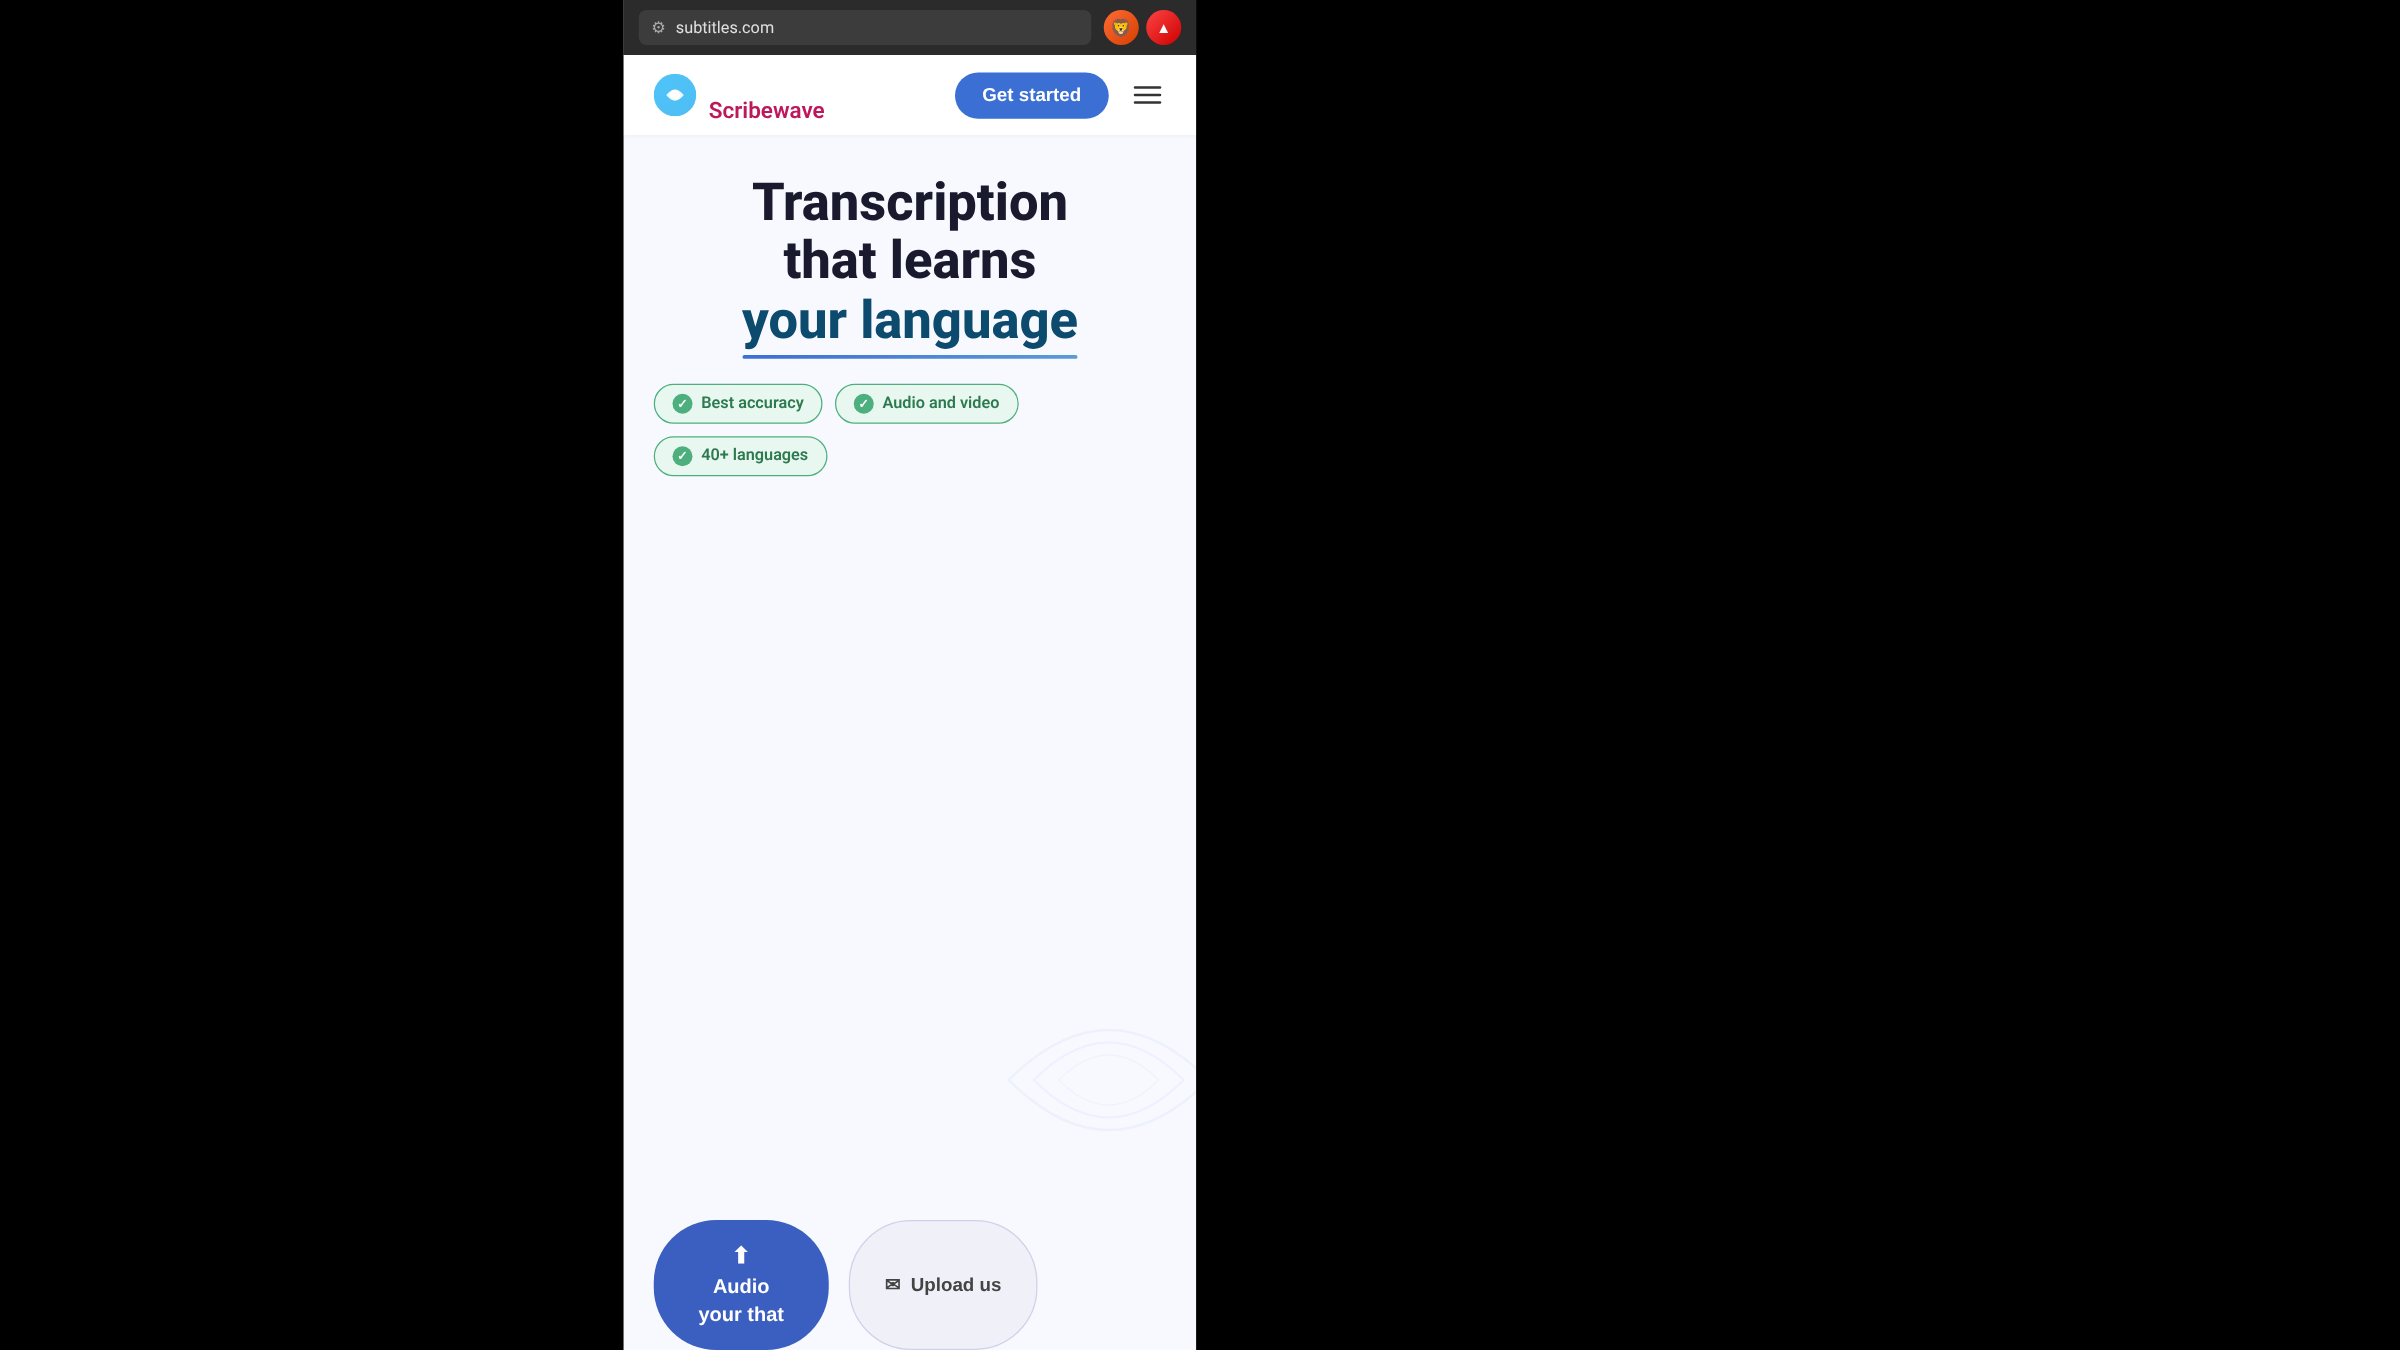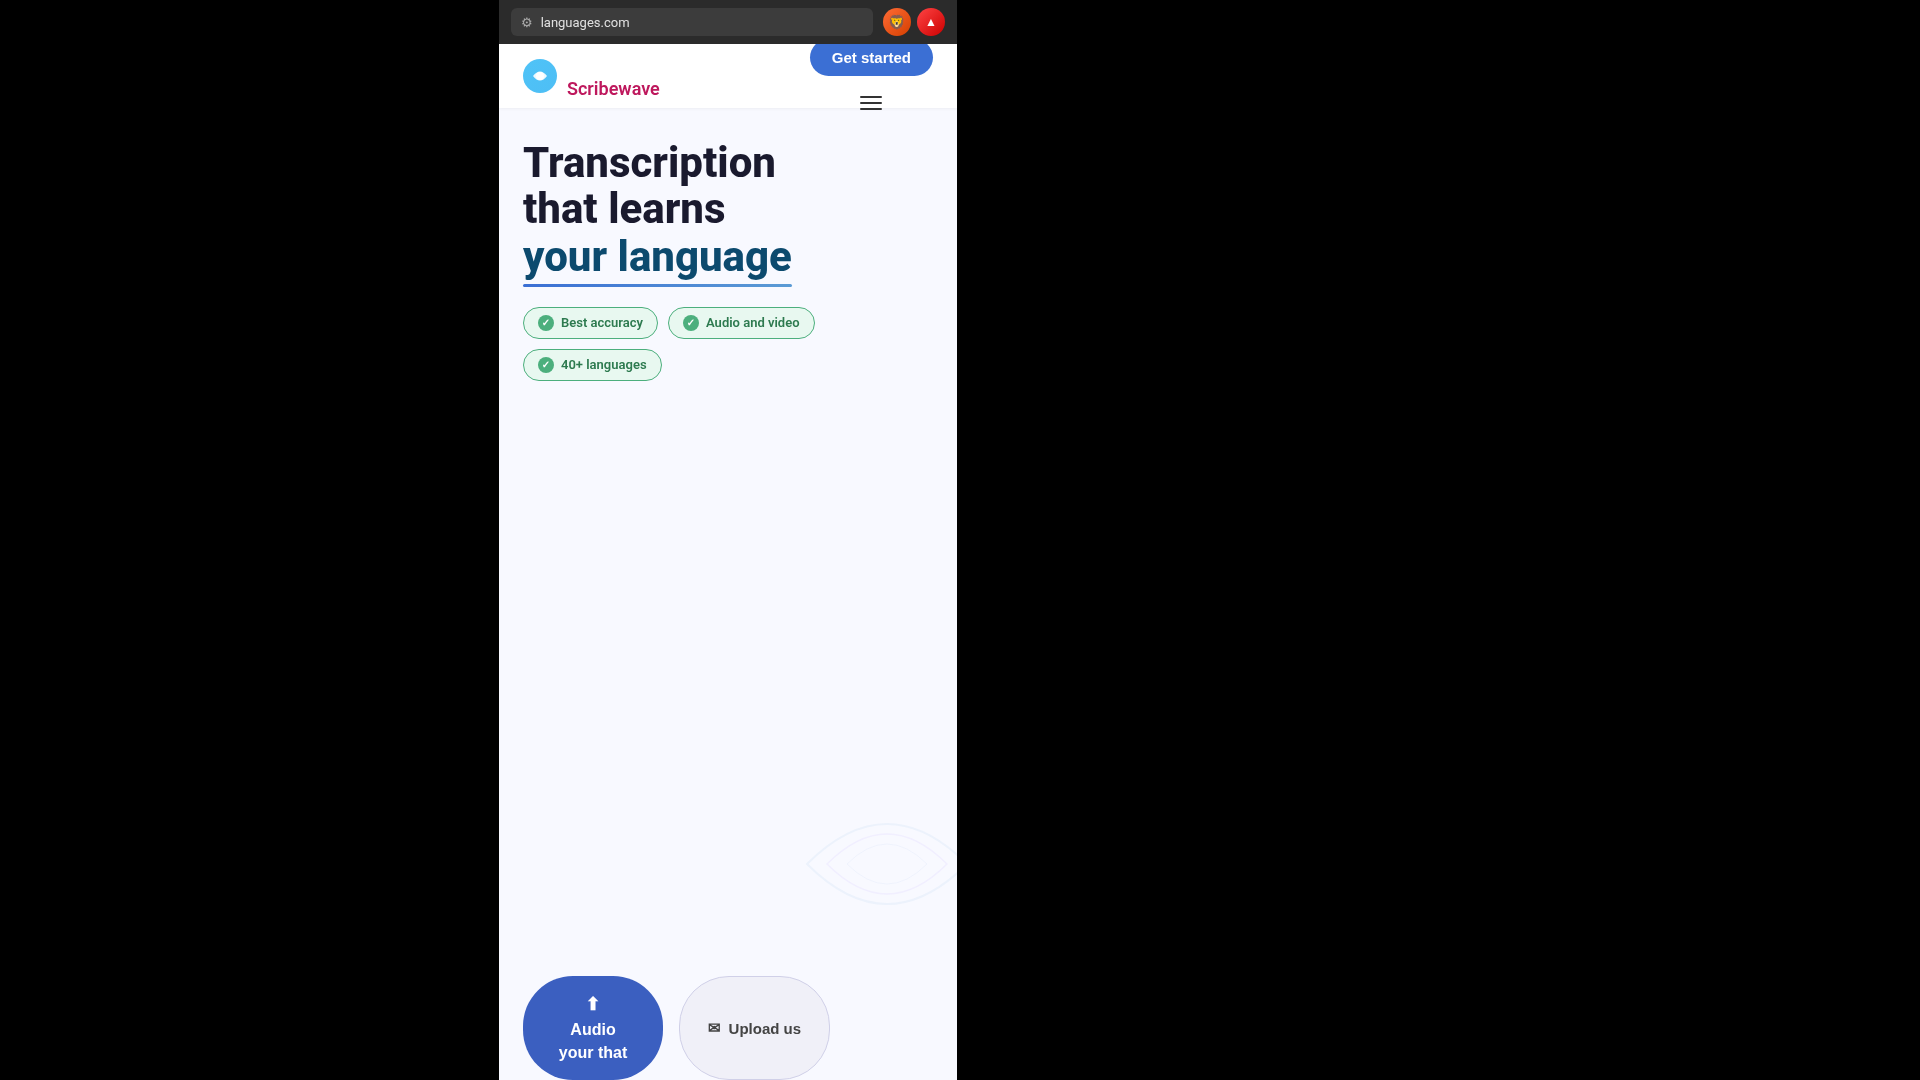--- a/index.html
+++ b/index.html
@@ -132,21 +132,20 @@
       font-size: 18px;
       font-weight: 600;
       color: #be185d;
       margin-top: 24px;
     }
 
     .nav-right {
       display: flex;
       align-items: center;
       gap: 16px;
-      flex-direction: column;
     }
 
     .get-started-btn {
       background: #3b6fd4;
       color: #fff;
       border: none;
       border-radius: 24px;
       padding: 10px 22px;
       font-size: 15px;
       font-weight: 600;
@@ -169,20 +168,21 @@
       background: #333;
       border-radius: 2px;
     }
 
     
     .hero {
       padding: 32px 24px 0;
       flex: 1;
       position: relative;
       overflow: hidden;
+      text-align: center;
     }
 
     .hero-title {
       font-size: 42px;
       font-weight: 800;
       color: #1a1a2e;
       line-height: 1.1;
       margin-bottom: 4px;
     }
 
@@ -304,21 +304,21 @@
 </head>
 <body>
 
 <div class="left-black"></div>
 
 <div class="browser-window">
 
   <div class="browser-chrome">
     <div class="address-bar">
       <span class="address-icon">⚙</span>
-      <span class="address-text">languages.com</span>
+      <span class="address-text">subtitles.com</span>
     </div>
     <div class="browser-buttons">
       <div class="brave-icon">🦁</div>
       <div class="ext-icon">▲</div>
     </div>
   </div>
 
   <div class="website-content">
 
     <nav class="navbar">

